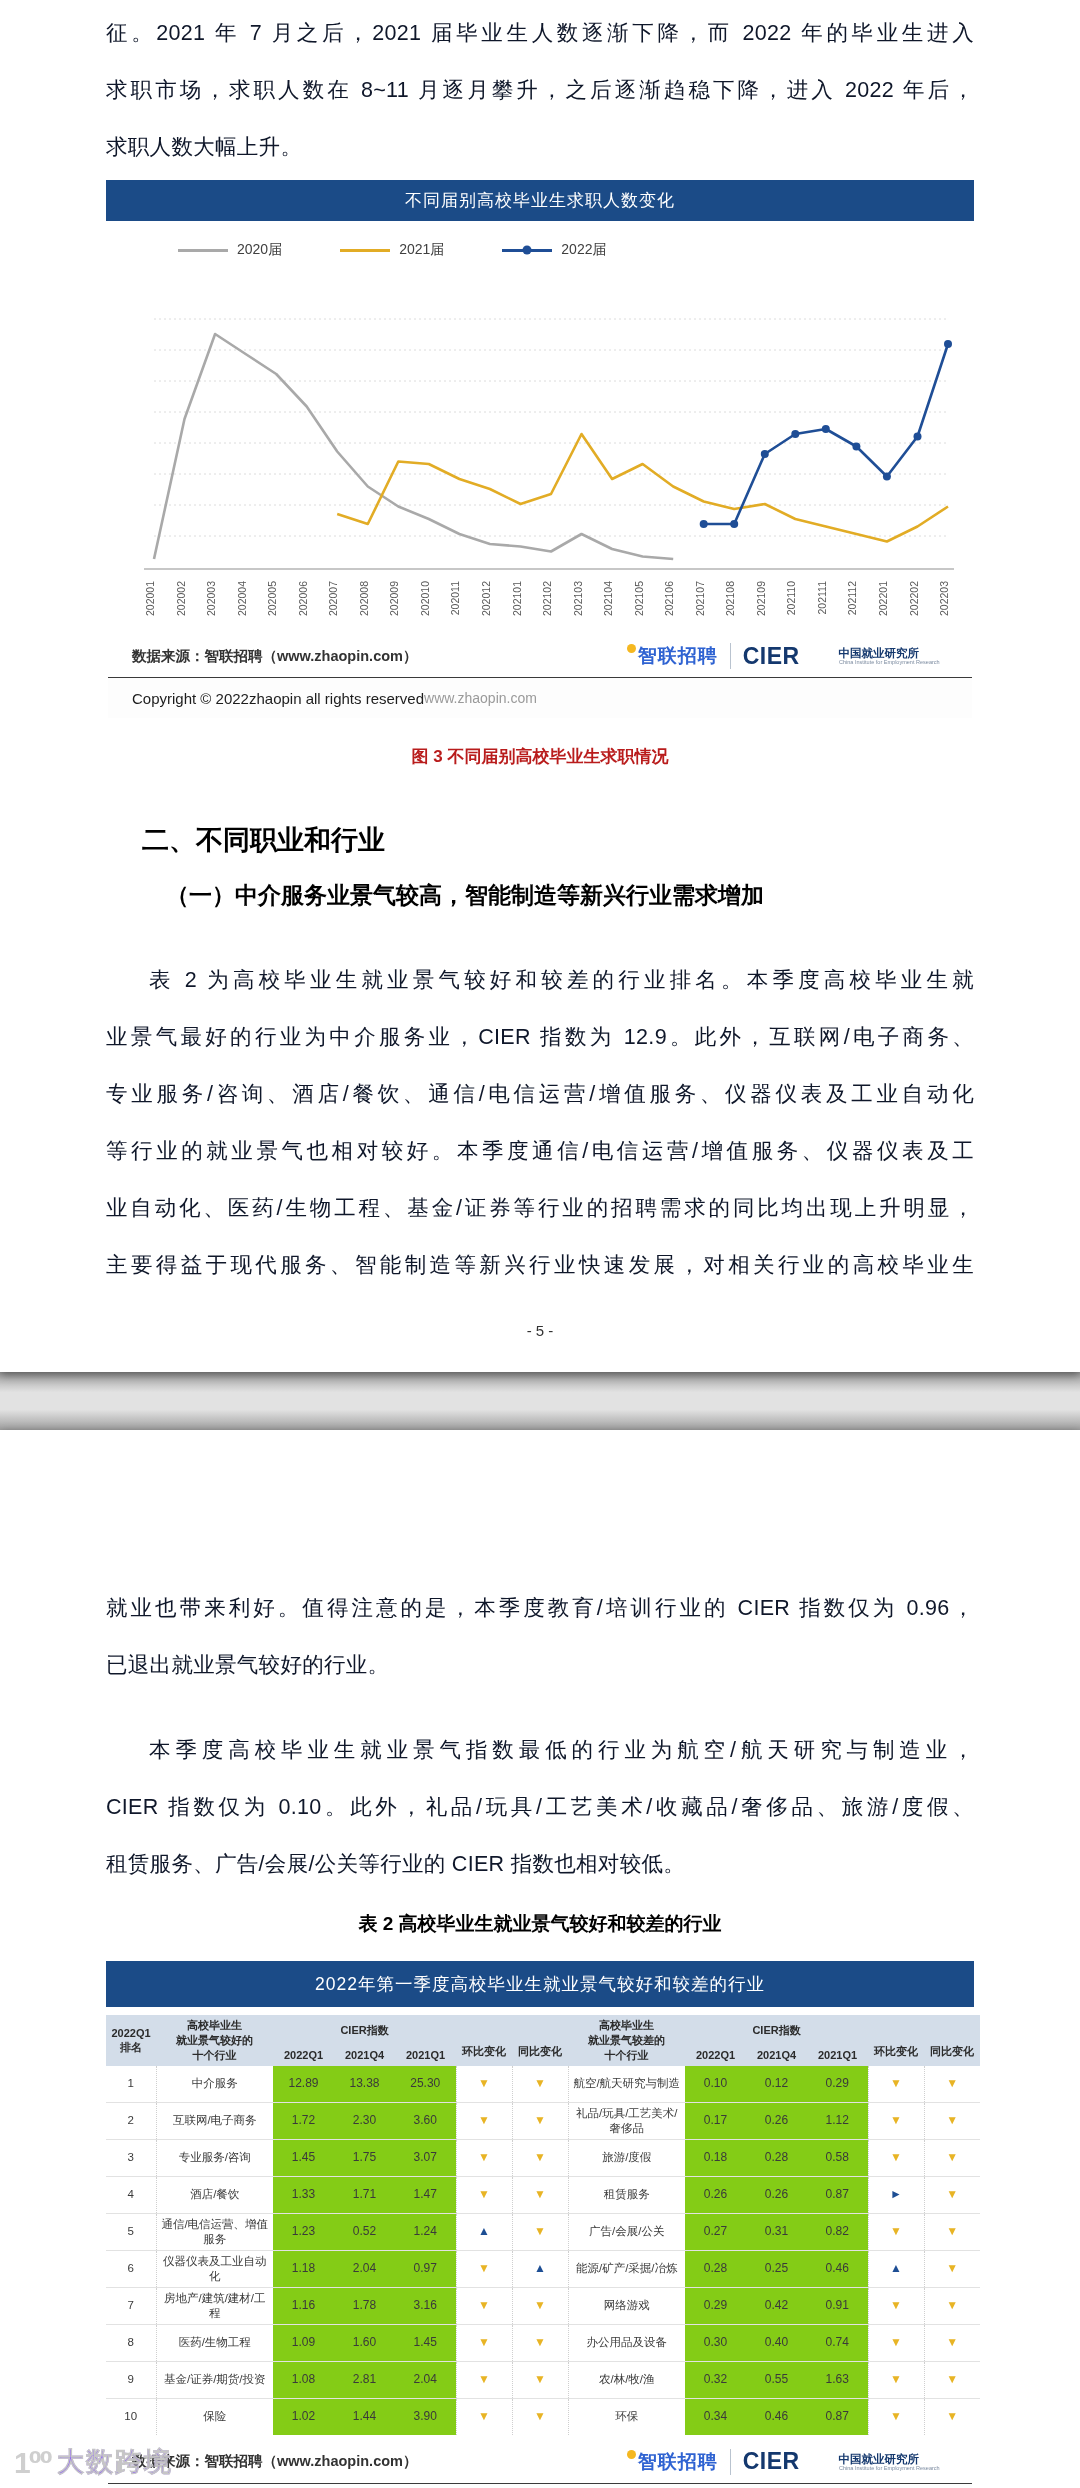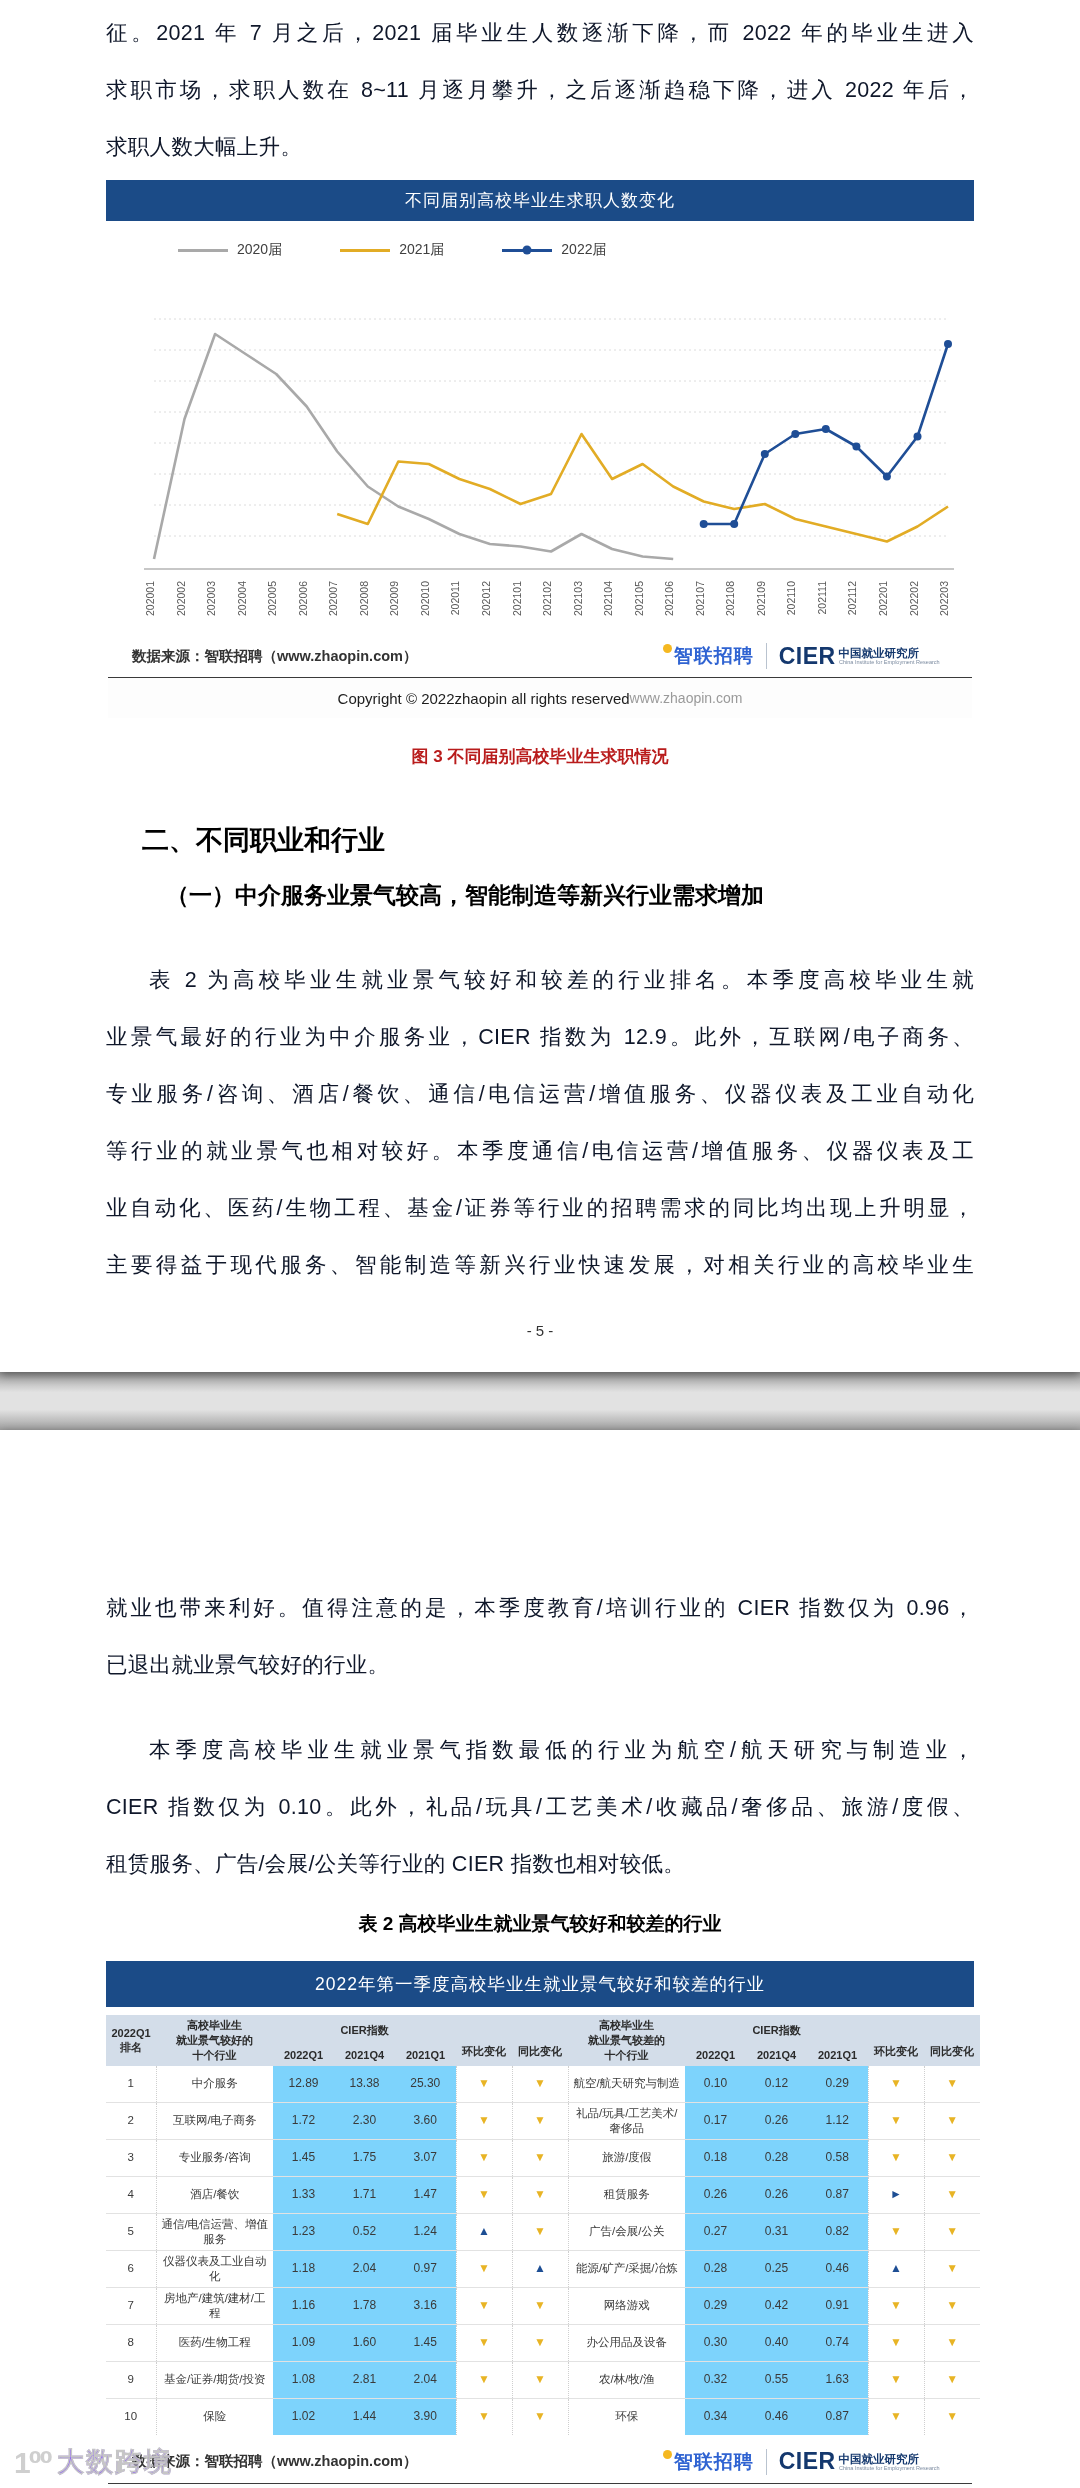--- a/index.html
+++ b/index.html
@@ -44,27 +44,27 @@
     transform:translate(-50%,-50%);
   }
   .chart-plot{padding:0;}
   .chart-footer{padding:0 2px;}
   .src-row{display:flex;justify-content:space-between;align-items:center;height:42px;padding:0 24px;}
   .src-text{font-size:14.5px;font-weight:bold;color:#333;}
   .logos{display:flex;align-items:center;gap:12px;}
   .zp-logo{color:#2f63d2;font-weight:bold;font-size:19px;letter-spacing:1px;display:flex;align-items:flex-start;}
   .zp-dot{width:9px;height:9px;border-radius:50%;background:#f5b821;display:inline-block;margin:1px 2px 0 0;}
   .logo-sep{width:1px;height:26px;background:#b9c3cf;}
-  .cier-logo{display:flex;align-items:center;color:#14386e;}
+  .cier-logo{display:flex;align-items:center;color:#14386e;gap:36px;}
   .cier-main{font-size:23px;font-weight:bold;letter-spacing:.5px;}
   .cier-right{display:flex;flex-direction:column;margin-left:3px;line-height:1.05;}
   .cier-cn{font-size:11.5px;font-weight:bold;}
   .cier-en{font-size:6px;color:#7c8ba0;transform:scale(.92);transform-origin:left top;}
   .foot-divider{border-top:1.5px solid #3a3a3a;margin:0;}
-  .copy-row{display:flex;justify-content:center;align-items:center;height:40px;padding:0 24px;background:#fdfdfd;}
+  .copy-row{display:flex;justify-content:flex-start;align-items:center;height:40px;padding:0 24px;background:#fdfdfd;}
   .copy-text{font-size:15px;color:#1d1d1d;}
   .site-text{font-size:14px;color:#9a9a9a;}
 
   .figure-caption{margin-top:24px;text-align:center;font-size:17px;font-weight:bold;color:#b91c1c;line-height:30px;}
 
   .h-section{margin:48px 0 0 36px;font-size:27px;font-weight:bold;color:#000;line-height:40px;}
   .h-sub{margin:18px 0 0 60px;font-size:23px;font-weight:bold;color:#000;line-height:34px;}
 
   .page-number{margin-top:28px;text-align:center;font-size:15px;color:#333;}
 
@@ -84,21 +84,21 @@
     background:#d3dde9;color:#2b2b2b;font-size:11px;font-weight:bold;
     padding:3px 1px;white-space:pre-line;line-height:1.35;
   }
   .rank-table thead tr:first-child th{height:24px;}
   .rank-table th.va-b{vertical-align:bottom;padding-bottom:7px;}
   .rank-table td{
     height:34px;text-align:center;vertical-align:middle;
     font-size:11.5px;color:#3a3a3a;line-height:1.3;padding:1px 2px;
   }
   .rank-table tbody tr + tr td{border-top:1px solid #e2e2e2;}
-  .rank-table td.num{background:#7dd3fc;font-size:12px;}
+  .rank-table td.num{background:#84cc16;font-size:12px;}
   .rank-table td.dotl{border-left:1px dotted #cfcfcf;}
   .rank-table td.arr span{font-size:12px;}
 
   .wm{
     position:absolute;left:14px;bottom:8px;display:flex;align-items:center;gap:6px;
     color:#cdcdcd;font-weight:bold;opacity:.95;pointer-events:none;
   }
   .wm-icon{font-size:30px;letter-spacing:-2px;}
   .wm-label{font-size:27px;letter-spacing:2px;-webkit-text-stroke:.5px #c4c4c4;color:#8b5cf6;}
 </style>

